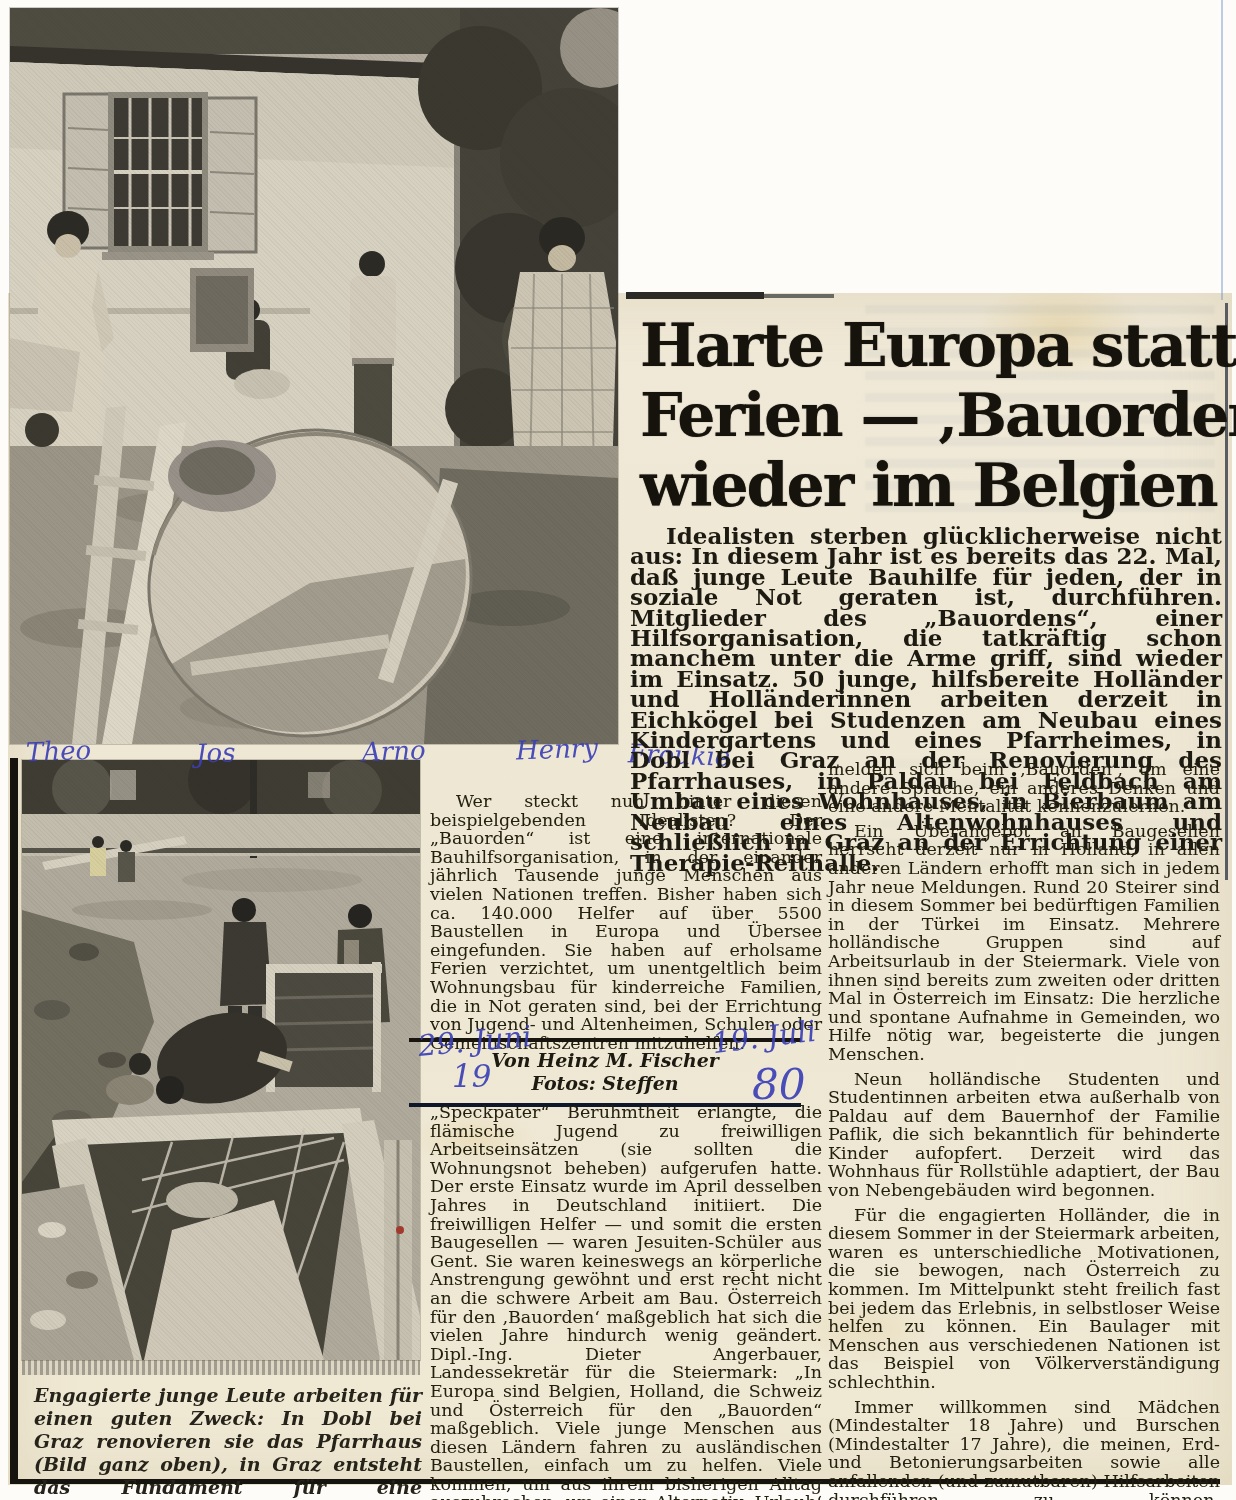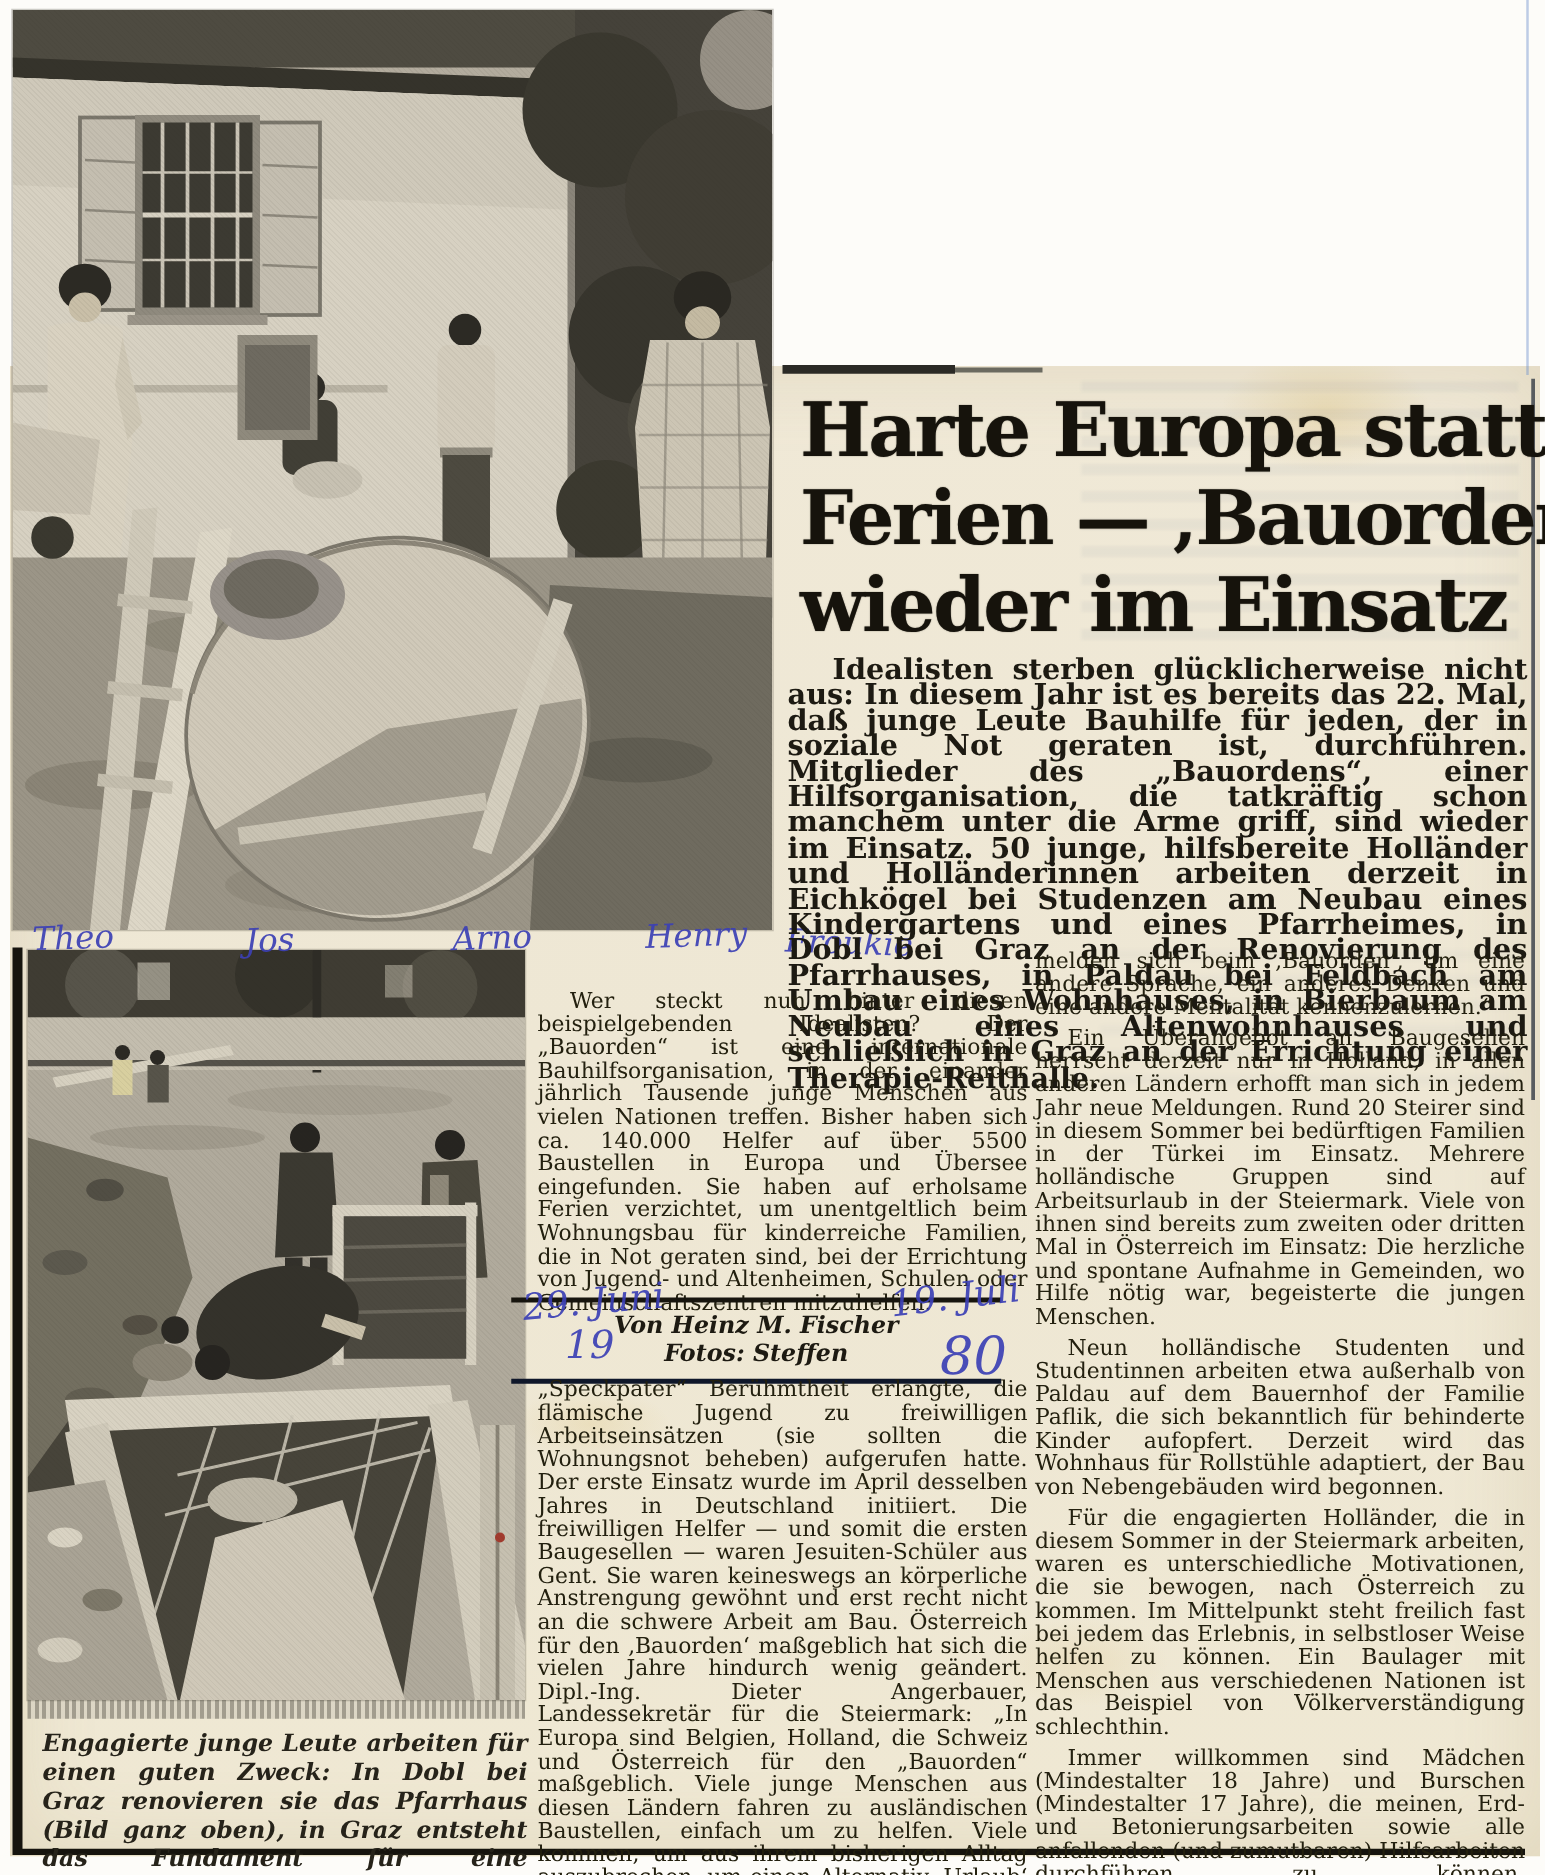--- a/index.html
+++ b/index.html
@@ -274,21 +274,21 @@
 
   <div class="hand hand-name" style="left:26px;top:736px;">Theo</div>
   <div class="hand hand-name" style="left:196px;top:738px;">Jos</div>
   <div class="hand hand-name" style="left:362px;top:736px;">Arno</div>
   <div class="hand hand-name" style="left:516px;top:734px;">Henry</div>
   <div class="hand hand-name" style="left:628px;top:740px;transform:rotate(2deg);">Froukie</div>
 
   <div class="abs headline">
     <div class="hl">Harte Europa statt</div>
     <div class="hl">Ferien — ‚Bauorden‘</div>
-    <div class="hl">wieder im Einsatz</div>
+    <div class="hl">wieder im Belgien</div>
   </div>
 
   <div class="abs lead">Idealisten sterben glücklicherweise nicht aus: In diesem Jahr ist es bereits das 22. Mal, daß junge Leute Bauhilfe für jeden, der in soziale Not geraten ist, durchführen. Mitglieder des „Bauordens“, einer Hilfsorganisation, die tatkräftig schon manchem unter die Arme griff, sind wieder im Einsatz. 50 junge, hilfsbereite Holländer und Holländerinnen arbeiten derzeit in Eichkögel bei Studenzen am Neubau eines Kindergartens und eines Pfarrheimes, in Dobl bei Graz an der Renovierung des Pfarrhauses, in Paldau bei Feldbach am Umbau eines Wohnhauses, in Bierbaum am Neubau eines Altenwohnhauses und schließlich in Graz an der Errichtung einer Therapie-Reithalle.</div>
 
   <div class="abs newscol col-mid-1">
       <p>Wer steckt nun hinter diesen beispielgebenden Idealisten? Der „Bauorden“ ist eine internationale Bauhilfsorganisation, in der einander jährlich Tausende junge Menschen aus vielen Nationen treffen. Bisher haben sich ca. 140.000 Helfer auf über 5500 Baustellen in Europa und Übersee eingefunden. Sie haben auf erholsame Ferien verzichtet, um unentgeltlich beim Wohnungsbau für kinderreiche Familien, die in Not geraten sind, bei der Errichtung von Jugend- und Altenheimen, Schulen oder Gemeinschaftszentren mitzuhelfen.</p>
     </div>
 
   <div class="abs byline">
     <div>Von Heinz M. Fischer</div>

